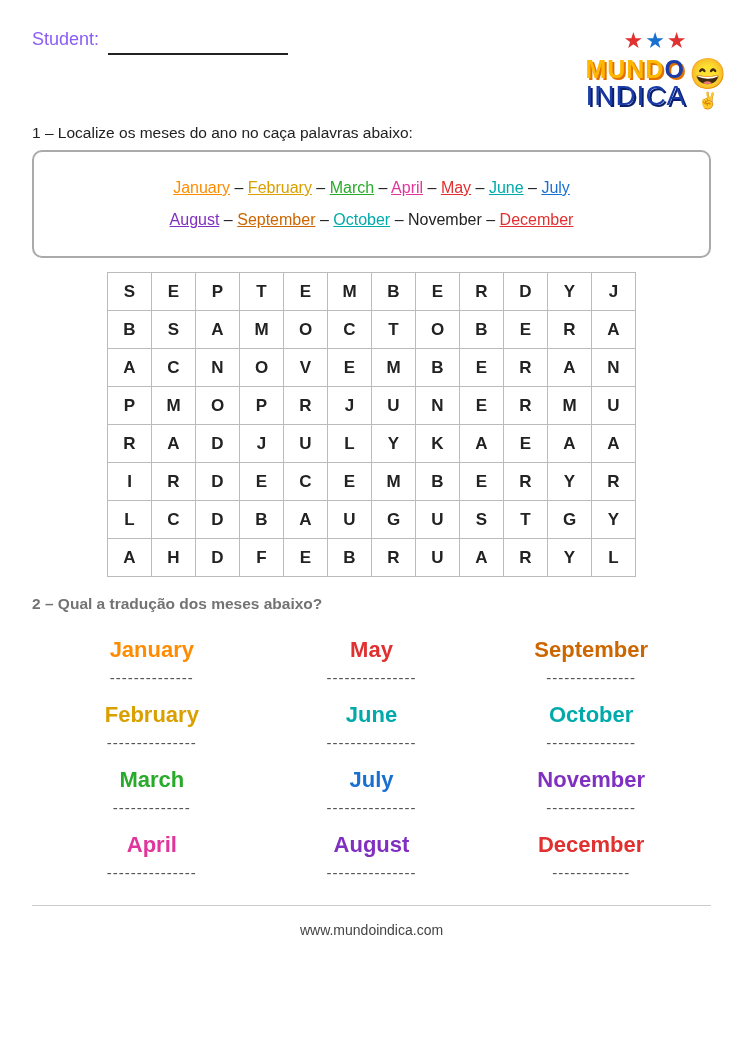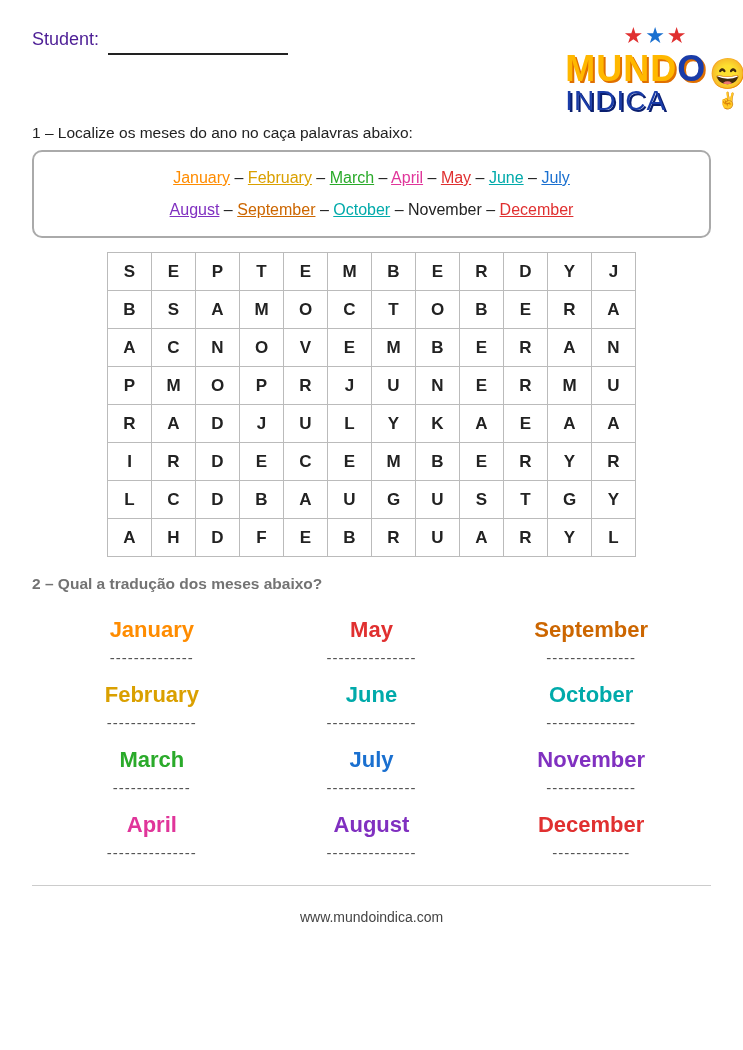--- a/index.html
+++ b/index.html
@@ -12,21 +12,21 @@
       position: relative;
     }
     .header-row {
       display: flex;
       justify-content: space-between;
       align-items: flex-start;
       margin-bottom: 10px;
     }
     .student-info {
       font-size: 18px;
-      color: #4c1d95;
+      color: #8b5cf6;
       line-height: 1.7;
     }
     .student-info .line {
       display: inline-block;
       width: 180px;
       border-bottom: 2px solid #222;
       margin-left: 4px;
       vertical-align: bottom;
     }
     .date-line {
@@ -44,21 +44,21 @@
       align-items: center;
       justify-content: center;
       position: relative;
     }
     .logo-stars {
       font-size: 22px;
       letter-spacing: 2px;
       margin-bottom: 2px;
     }
     .logo-text-mundo {
-      font-size: 36px;
+      font-size: 25px;
       font-weight: 900;
       color: #FFB800;
       text-shadow: 2px 2px 0 #e07000;
       letter-spacing: 1px;
       line-height: 1;
     }
     .logo-text-indica {
       font-size: 28px;
       font-weight: 400;
       color: #1a3ca8;
@@ -68,21 +68,21 @@
     }
     .section-title {
       font-size: 15.5px;
       color: #222;
       margin: 10px 0 8px 0;
       font-weight: normal;
     }
     .months-box {
       border: 2px solid #aaa;
       border-radius: 10px;
-      padding: 10px 20px;
+      padding: 20px 20px;
       margin-bottom: 14px;
       text-align: center;
       font-size: 16px;
       line-height: 2;
     }
     .m-orange { color: #FF8C00; text-decoration: underline; }
     .m-yellow { color: #DAA000; text-decoration: underline; }
     .m-green  { color: #2aaa2a; text-decoration: underline; }
     .m-pink   { color: #e0359a; text-decoration: underline; }
     .m-red    { color: #e03030; text-decoration: underline; }
@@ -135,21 +135,21 @@
     .month-blank {
       font-size: 15px;
       color: #555;
       letter-spacing: 1px;
     }
     .footer {
       text-align: center;
       font-size: 14px;
       color: #444;
       margin-top: 18px;
-      padding-top: 23px;
+      padding-top: 16px;
       border-top: 1px solid #ccc;
     }
   </style>
 </head>
 <body>
 
 <div class="header-row">
   <div class="student-info">
     <div>
       <span>Student:</span>

